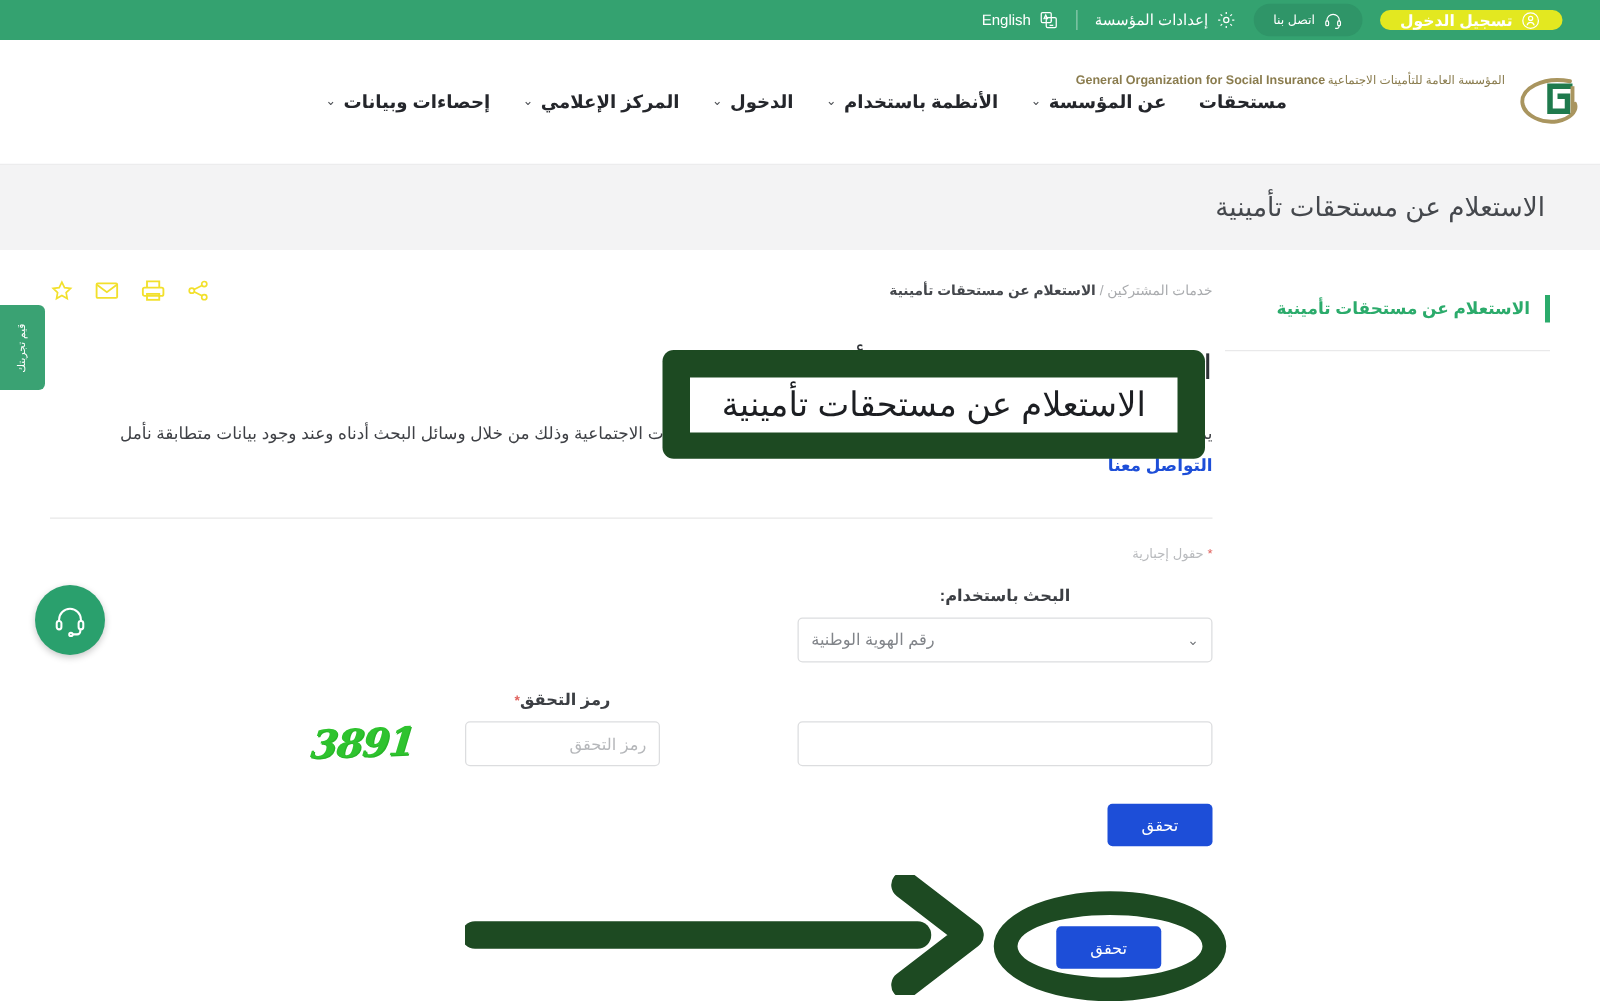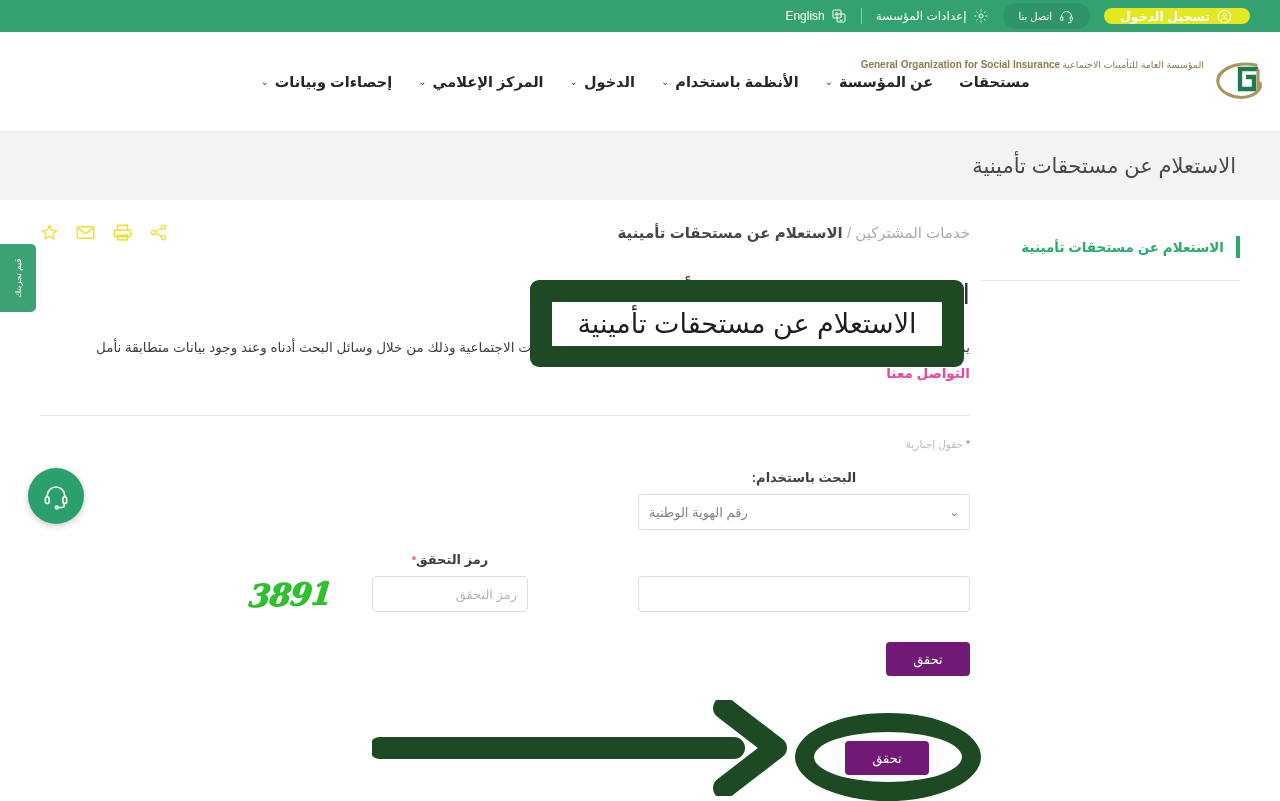--- a/index.html
+++ b/index.html
@@ -142,41 +142,41 @@
     flex: 1;
     padding-right: 10px;
     padding-left: 40px;
     position: relative;
   }
   .crumbrow {
     display: flex; flex-direction: row; align-items: center;
     justify-content: space-between;
     direction: rtl;
   }
-  .crumb { font-size: 15px; color: #a9abae; }
+  .crumb { font-size: 11px; color: #a9abae; }
   .crumb .cur { color: #44474c; font-weight: 700; }
   .actions { display: flex; flex-direction: row-reverse; gap: 16px; align-items: center;}
   .action-ico { cursor: pointer; line-height: 0; }
 
   .maintitle {
     margin: 36px 0 0 0;
     font-size: 27px;
     font-weight: 400;
     color: #2f3237;
     text-align: right;
     padding-left: 10px;
   }
   .desc {
     margin: 24px 0 0 0;
     font-size: 13.5px;
     line-height: 26px;
     color: #3e4045;
     text-align: right;
   }
-  .desc a { color: #ec4899; text-decoration: none; font-weight: 700;}
+  .desc a { color: #1d4ed8; text-decoration: none; font-weight: 700;}
   .hr { margin: 28px 0 0 0; height: 1px; background: #e7e7e8; }
 
   .reqnote {
     margin-top: 22px;
     font-size: 10.5px;
     color: #b9bbbe;
     text-align: right;
   }
   .reqnote .star { color: #e0615c; }
 
@@ -232,21 +232,21 @@
     font-size: 31px;
     color: #2ec32e;
     letter-spacing: -1px;
     transform: skewX(-8deg) rotate(-2deg);
     text-shadow: 1px 1px 0 #28b528;
   }
 
   .submitrow { margin-top: 30px; display: flex; justify-content: flex-start;}
   .verify-btn {
     width: 84px; height: 34px;
-    background: #701a75;
+    background: #1d4ed8;
     color: #ffffff;
     border: none; border-radius: 4px;
     font-size: 13px;
     font-family: "Liberation Sans", sans-serif;
     cursor: pointer;
   }
 
   
   .rate-tab {
     position: absolute;

